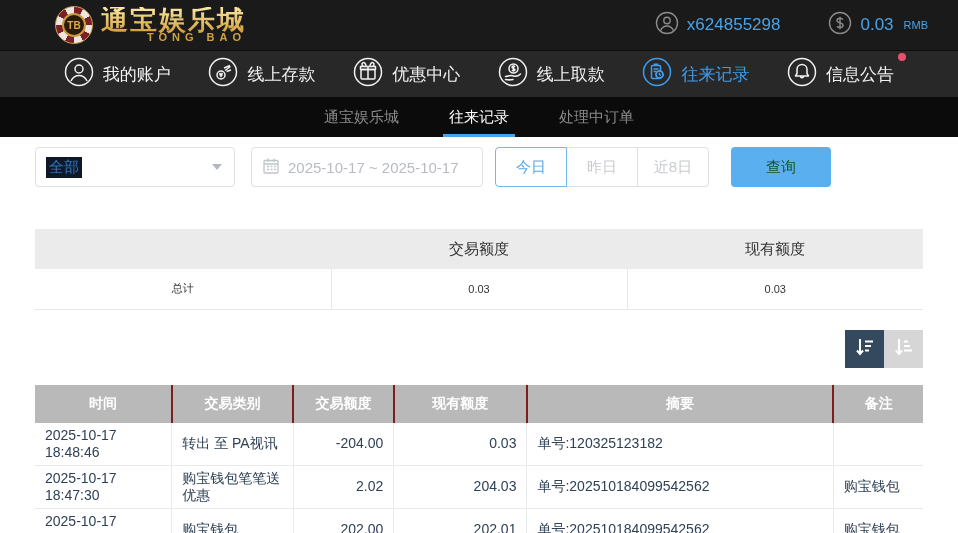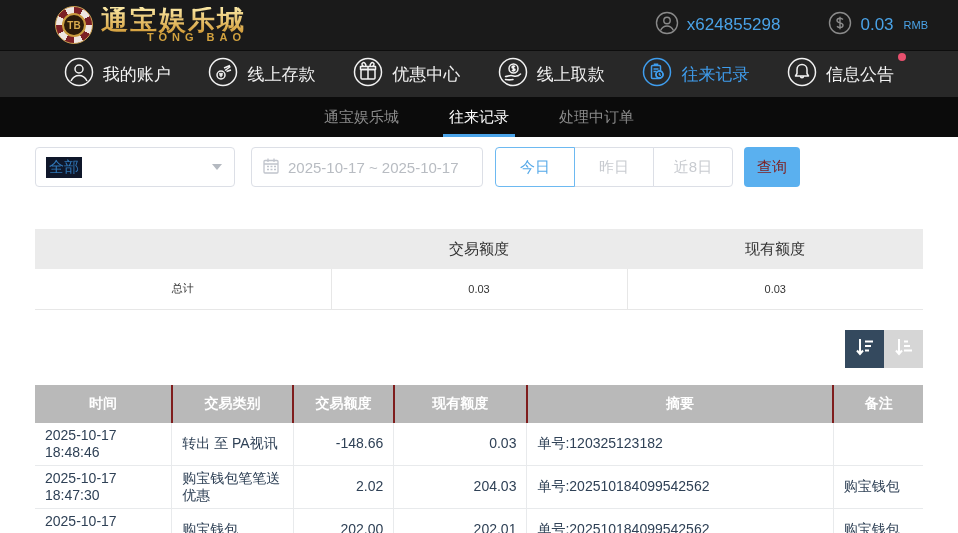--- a/index.html
+++ b/index.html
@@ -56,27 +56,27 @@
     display:flex; align-items:center; justify-content:space-between; padding:0 12px 0 10px;
     background:#fff; cursor:pointer; }
   .select-value { font-size:15px; color:#3077b8; background:#0f172a; padding:1px 3px; }
   .caret { width:0; height:0; border-left:5px solid transparent; border-right:5px solid transparent;
     border-top:6px solid #b4b9c0; }
   .date-box { margin-left:16px; width:232px; height:40px; border:1px solid #dcdfe6;
     border-radius:4px; display:flex; align-items:center; gap:8px; padding:0 10px;
     color:#b8bcc2; font-size:15px; cursor:pointer; }
   .date-box svg { stroke:#c0c4cc; }
   .seg-group { margin-left:12px; display:flex; }
-  .seg-btn { width:80px; height:40px; background:#fff; border:1px solid #dcdfe6;
+  .seg-btn { width:72px; height:40px; background:#fff; border:1px solid #dcdfe6;
     color:#c8cbd0; font-size:15px; cursor:pointer; margin-left:-1px; }
   .seg-btn:first-child { margin-left:0; border-radius:4px 0 0 4px; }
   .seg-btn:last-child { border-radius:0 4px 4px 0; }
   .seg-btn.active { border:1px solid #6db9f1; color:#54a8e8; position:relative; z-index:1; }
-  .search-btn { margin-left:11px; width:56px; height:40px; background:#5ab0ef; border:none;
-    border-radius:4px; color:#7f1d1d; font-size:15px; cursor:pointer; }
+  .search-btn { margin-left:22px; width:100px; height:40px; background:#5ab0ef; border:none;
+    border-radius:4px; color:#14532d; font-size:15px; cursor:pointer; }
 
   
   .summary { margin-top:42px; width:100%; border-collapse:collapse; table-layout:fixed; }
   .summary thead td { height:40px; background:#ebebeb; text-align:center; font-size:15px; color:#333; }
   .summary tbody td { height:40px; background:#fff; text-align:center; font-size:11px; color:#333;
     border-bottom:1px solid #e7e7e7; }
   .summary tbody td + td { border-left:1px solid #e7e7e7; }
 
   
   .sortbar { margin-top:20px; display:flex; justify-content:flex-end; }
@@ -286,21 +286,21 @@
         <th>交易额度</th>
         <th>现有额度</th>
         <th>摘要</th>
         <th>备注</th>
       </tr>
     </thead>
     <tbody>
       <tr>
         <td>2025-10-17 18:48:46</td>
         <td>转出 至 PA视讯</td>
-        <td class="td-num">-148.66</td>
+        <td class="td-num">-204.00</td>
         <td class="td-num">0.03</td>
         <td>单号:120325123182</td>
         <td></td>
       </tr>
       <tr>
         <td>2025-10-17 18:47:30</td>
         <td>购宝钱包笔笔送优惠</td>
         <td class="td-num">2.02</td>
         <td class="td-num">204.03</td>
         <td>单号:202510184099542562</td>

